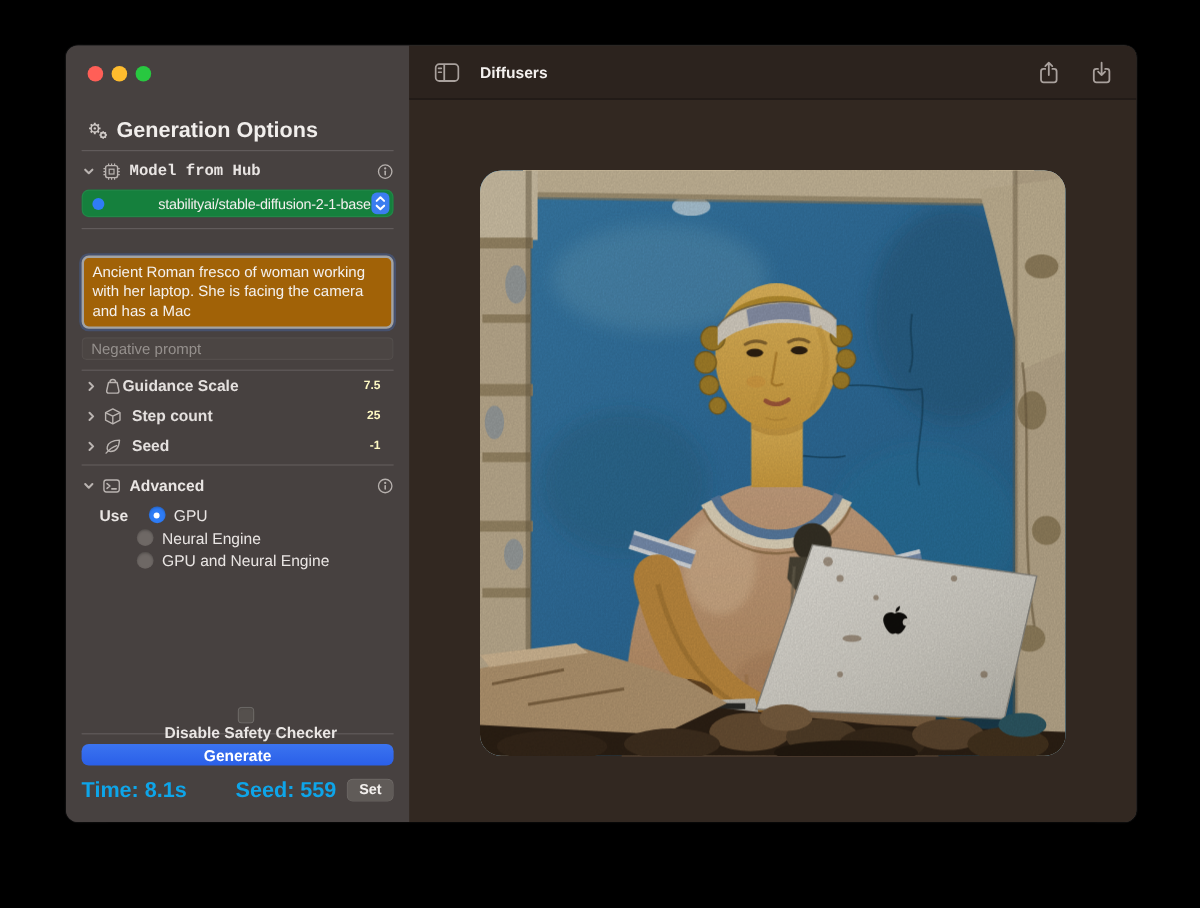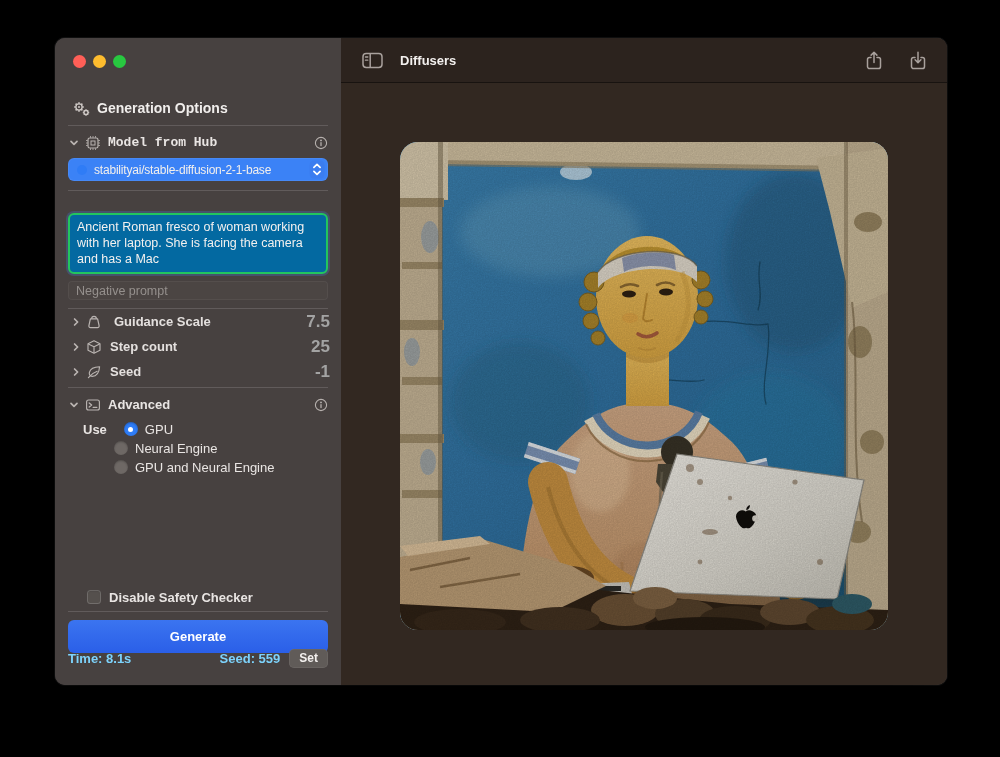--- a/index.html
+++ b/index.html
@@ -10,65 +10,65 @@
     border-radius:10px; overflow:hidden; background:#474140;
     box-shadow:0 22px 60px rgba(0,0,0,.75), 0 0 0 1px rgba(255,255,255,.07); display:flex; }
 
   
   .sidebar { position:relative; width:286px; flex:0 0 286px; background:#474140; }
   .tl { position:absolute; top:17px; left:18px; display:flex; gap:7px; }
   .tl span { width:13px; height:13px; border-radius:50%; display:block; }
   .tl .c { background:#ff5f57; } .tl .m { background:#febc2e; } .tl .z { background:#28c840; }
 
   .row { position:absolute; left:0; right:0; display:flex; align-items:center; }
-  .hdr-title { font-size:14px; font-weight:700; color:#f1eeec; }
+  .hdr-title { font-size:18px; font-weight:700; color:#f1eeec; }
   .sec-label { font-size:13px; font-weight:600; color:#e9e5e3; }
   .param-label { font-size:13px; font-weight:600; color:#e4e0de; }
-  .param-value { margin-left:auto; font-size:17px; font-weight:600; color:#a3a3a3; padding-right:11px; }
+  .param-value { margin-left:auto; font-size:10px; font-weight:600; color:#fef9c3; padding-right:24px; }
   .divider { position:absolute; left:13px; right:13px; height:1px; background:rgba(255,255,255,.14); }
   .icon { display:inline-flex; align-items:center; justify-content:center; }
   .chev { width:12px; display:inline-flex; justify-content:center; }
   .info { margin-left:auto; margin-right:13px; display:inline-flex; }
 
   .model-select { position:absolute; left:13px; right:13px; top:120px; height:23px;
-    background:#3b82f6; border-radius:6px; display:flex; align-items:center;
-    padding:0 3px 0 9px; box-shadow:inset 0 0 0 1px rgba(255,255,255,.06); }
+    background:#15803d; border-radius:6px; display:flex; align-items:center;
+    padding:0 3px 0 9px; box-shadow:inset 0 0 0 1px rgba(255,255,255,.06);text-align:right; }
   .model-dot { width:10px; height:10px; border-radius:50%; background:#2f7cf6; flex:0 0 10px; margin-right:7px; }
   .model-text { font-size:12px; color:#f2efed; white-space:nowrap; overflow:hidden; letter-spacing:-.2px; flex:1; }
 
   .prompt-box { position:absolute; left:13px; right:13px; top:175px; height:61px;
-    background:#0369a1; border-radius:6px; border:2px solid #22c55e;
+    background:#a16207; border-radius:6px; border:2px solid #a3a3a3;
     padding:4px 7px; font-size:12.5px; line-height:16px; color:#f4f1ef;
     box-shadow:0 0 0 2px rgba(66,133,244,.25); overflow:hidden; }
   .neg-input { position:absolute; left:13px; right:13px; top:243px; height:19px;
     background:#4b4543; border:none; border-radius:4px; padding:0 8px;
     font-size:12.5px; color:#f2efed; font-family:inherit; outline:none;
     box-shadow:inset 0 0 0 1px rgba(255,255,255,.05); }
   .neg-input::placeholder { color:#95908d; }
 
   .radio { width:14px; height:14px; border-radius:50%; background:#6e6865;
     box-shadow:inset 0 1px 2px rgba(0,0,0,.25); flex:0 0 14px; }
   .radio.on { background:#2e7cf6; position:relative; }
   .radio.on::after { content:""; position:absolute; left:4.5px; top:4.5px; width:5px; height:5px;
     border-radius:50%; background:#fff; }
   .radio-label { font-size:13px; color:#e9e5e3; margin-left:7px; }
   .use-label { font-size:13px; font-weight:600; color:#e9e5e3; }
 
   .checkbox { width:14px; height:14px; border-radius:3.5px; background:#55504d;
     box-shadow:inset 0 0 0 1px rgba(255,255,255,.18), inset 0 1px 2px rgba(0,0,0,.2); flex:0 0 14px; }
   .safety-label { font-size:13px; font-weight:600; color:#e9e5e3; margin-left:8px; }
 
-  .generate-btn { position:absolute; left:13px; right:13px; top:582px; height:33px;
+  .generate-btn { position:absolute; left:13px; right:13px; top:582px; height:18px;
     background:linear-gradient(#3b74f0,#2a5fe8); border:none; border-radius:6px;
     color:#fff; font-size:13px; font-weight:700; font-family:inherit;
     display:flex; align-items:center; justify-content:center; cursor:pointer; }
 
   .status-row { position:absolute; left:13px; right:13px; top:611px; height:18px;
     display:flex; align-items:center; }
-  .status-text { font-size:13px; font-weight:700; color:#7dd3fc; }
+  .status-text { font-size:18px; font-weight:700; color:#0ea5e9; }
   .seed-text { margin-left:auto; }
   .set-btn { margin-left:9px; background:#605b58; border:none; border-radius:5px;
     color:#f3f0ee; font-size:12px; font-weight:700; font-family:inherit;
     padding:2px 10px 3px; box-shadow:inset 0 0 0 .5px rgba(255,255,255,.12); cursor:pointer; }
 
   
   .main { position:relative; flex:1; display:flex; flex-direction:column; background:#322821; }
   .titlebar { height:45px; flex:0 0 45px; background:#2c231e; display:flex; align-items:center;
     padding:0 20px 0 21px; border-bottom:1px solid rgba(0,0,0,.45); }
   .titlebar .title { font-size:13px; font-weight:700; color:#f3f0ee; margin-left:17px; }
@@ -161,21 +161,21 @@
           </svg>
       </span>
       <span class="icon" style="margin-left:4px">
         <svg width="16" height="16" viewBox="0 0 16 16">
             <g stroke="#bab4b1" fill="none" stroke-width="1.2" stroke-linejoin="round">
           <path d="M5.6 4.8C5.6 3.2 6.6 2.3 8 2.3s2.4.9 2.4 2.5"></path>
           <path d="M4.4 4.8h7.2l1.5 6.9a1.6 1.6 0 0 1-1.6 1.9H4.5a1.6 1.6 0 0 1-1.6-1.9Z"></path>
             </g>
         </svg>
       </span>
-      <span class="param-label" style="margin-left:12px">Guidance Scale</span>
+      <span class="param-label" style="margin-left:0">Guidance Scale</span>
       <span class="param-value">7.5</span>
     </div>
     <div class="row" style="top:300px; left:15px; height:17px;">
       <span class="chev">
         <svg width="10" height="10" viewBox="0 0 10 10">
             <path d="M3.6 2 6.6 5 3.6 8" stroke="#bab4b1" stroke-width="1.7" fill="none" stroke-linecap="round" stroke-linejoin="round"></path>
           </svg>
       </span>
       <span class="icon" style="margin-left:4px">
         <svg width="16" height="16" viewBox="0 0 16 16">
@@ -240,21 +240,21 @@
       <span style="width:31px"></span>
       <span class="radio"></span>
       <span class="radio-label">GPU and Neural Engine</span>
     </div>
     <div class="row" style="top:402px; left:28px; height:16px;">
       <span style="width:31px"></span>
       <span class="radio"></span>
       <span class="radio-label">Neural Engine</span>
     </div>
 
-    <div class="row" style="top:551px; left:32px; height:16px;">
+    <div class="row" style="top:551px; left:14px; height:16px;flex-direction:column;">
       <span class="checkbox"></span>
       <span class="safety-label">Disable Safety Checker</span>
     </div>
     <div class="divider" style="top:573px"></div>
     <button class="generate-btn">Generate</button>
     <div class="status-row">
       <span class="status-text">Time: 8.1s</span>
       <span class="status-text seed-text">Seed: 559</span>
       <button class="set-btn">Set</button>
     </div>

